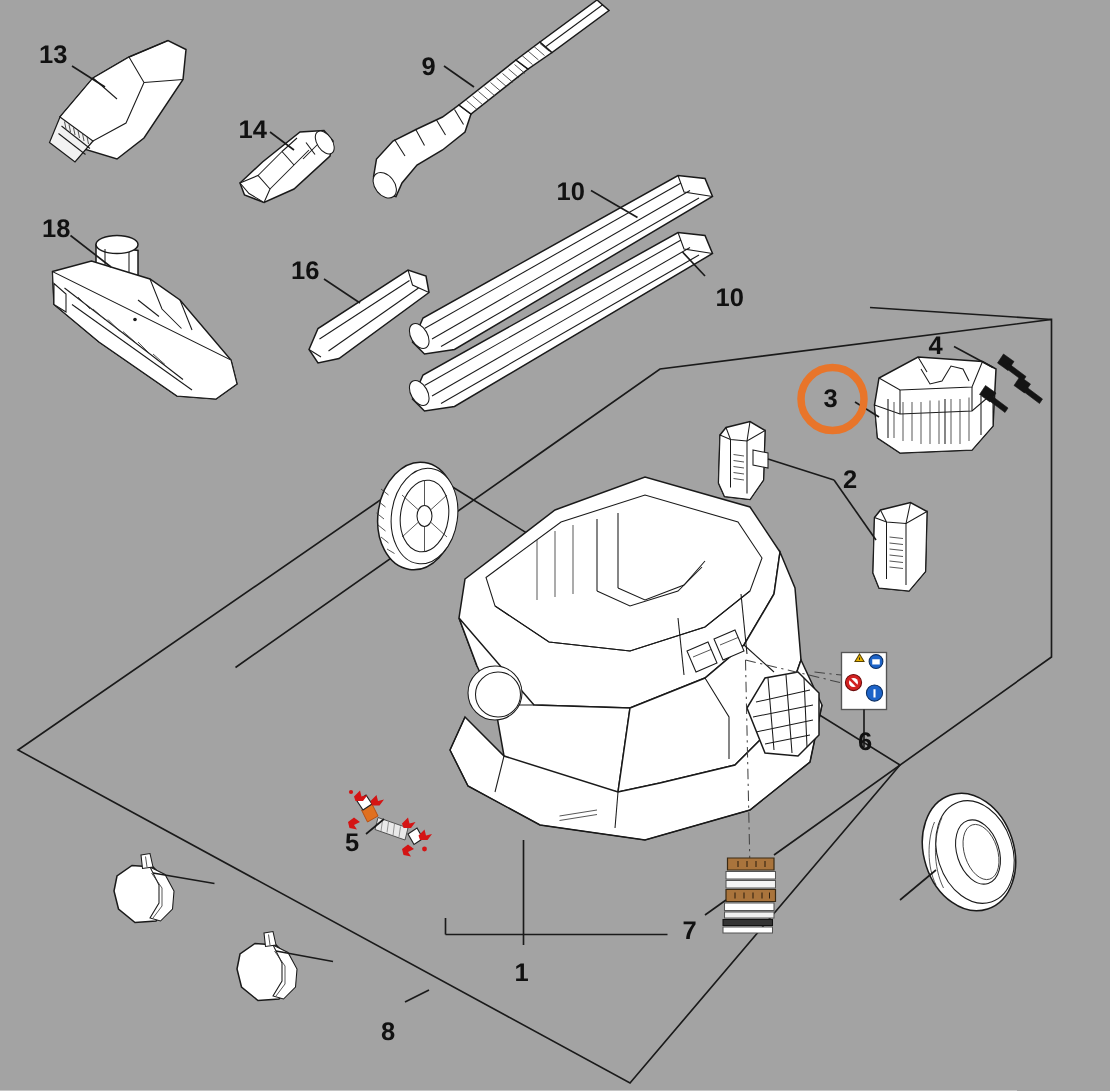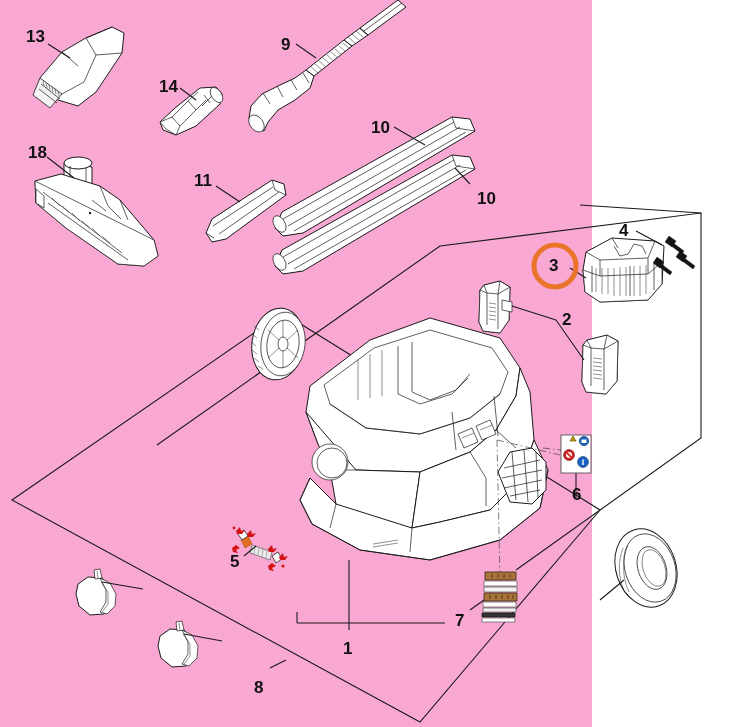--- a/index.html
+++ b/index.html
@@ -2,21 +2,21 @@
 <html><head>
 <meta charset="utf-8">
 <title>Parts Diagram</title>
 <style>
   html,body{margin:0;padding:0;background:#ffffff;}
   body{
     width:740px;height:727px;overflow:hidden;
     font-family:"Liberation Sans", sans-serif;
     position:relative;
   }
-  #stage{position:relative;width:592px;height:727px;background:#f9a8d4;}
+  #stage{position:relative;width:740px;height:727px;background:#a3a3a3;}
   svg#art{position:absolute;left:0;top:0;width:740px;height:727px;display:block;}
   .lbl{
     position:absolute;
     font-family:"Liberation Sans", sans-serif;
     font-weight:bold;
     font-size:17px;
     color:#111111;
     line-height:1;
     white-space:nowrap;
     user-select:none;
@@ -432,21 +432,21 @@
     <circle cx="555" cy="266" r="21" class="hl-ring"></circle>
   </g>
 
 </svg>
 
 <div class="lbl" style="left:26px;top:28px;">13</div>
 <div class="lbl" style="left:281px;top:36px;">9</div>
 <div class="lbl" style="left:159px;top:78px;">14</div>
 <div class="lbl" style="left:371px;top:119px;">10</div>
 <div class="lbl" style="left:28px;top:144px;">18</div>
-<div class="lbl" style="left:194px;top:172px;">11</div>
+<div class="lbl" style="left:194px;top:172px;">16</div>
 <div class="lbl" style="left:477px;top:190px;">10</div>
 <div class="lbl" style="left:619px;top:222px;">4</div>
 <div class="lbl" style="left:549px;top:257px;">3</div>
 <div class="lbl" style="left:562px;top:311px;">2</div>
 <div class="lbl" style="left:572px;top:486px;">6</div>
 <div class="lbl" style="left:230px;top:553px;">5</div>
 <div class="lbl" style="left:455px;top:612px;">7</div>
 <div class="lbl" style="left:343px;top:640px;">1</div>
 <div class="lbl" style="left:254px;top:679px;">8</div>
 

